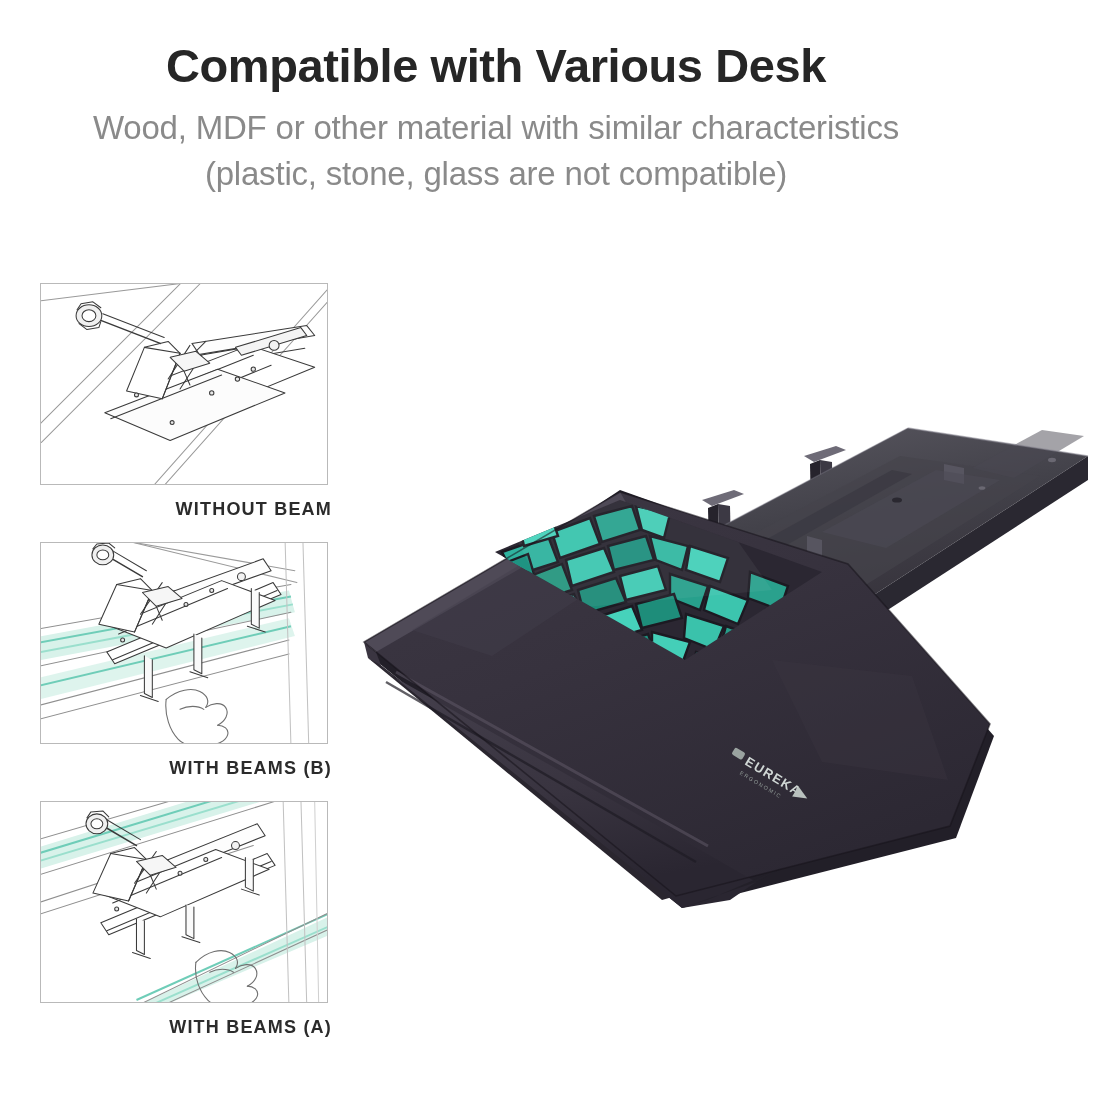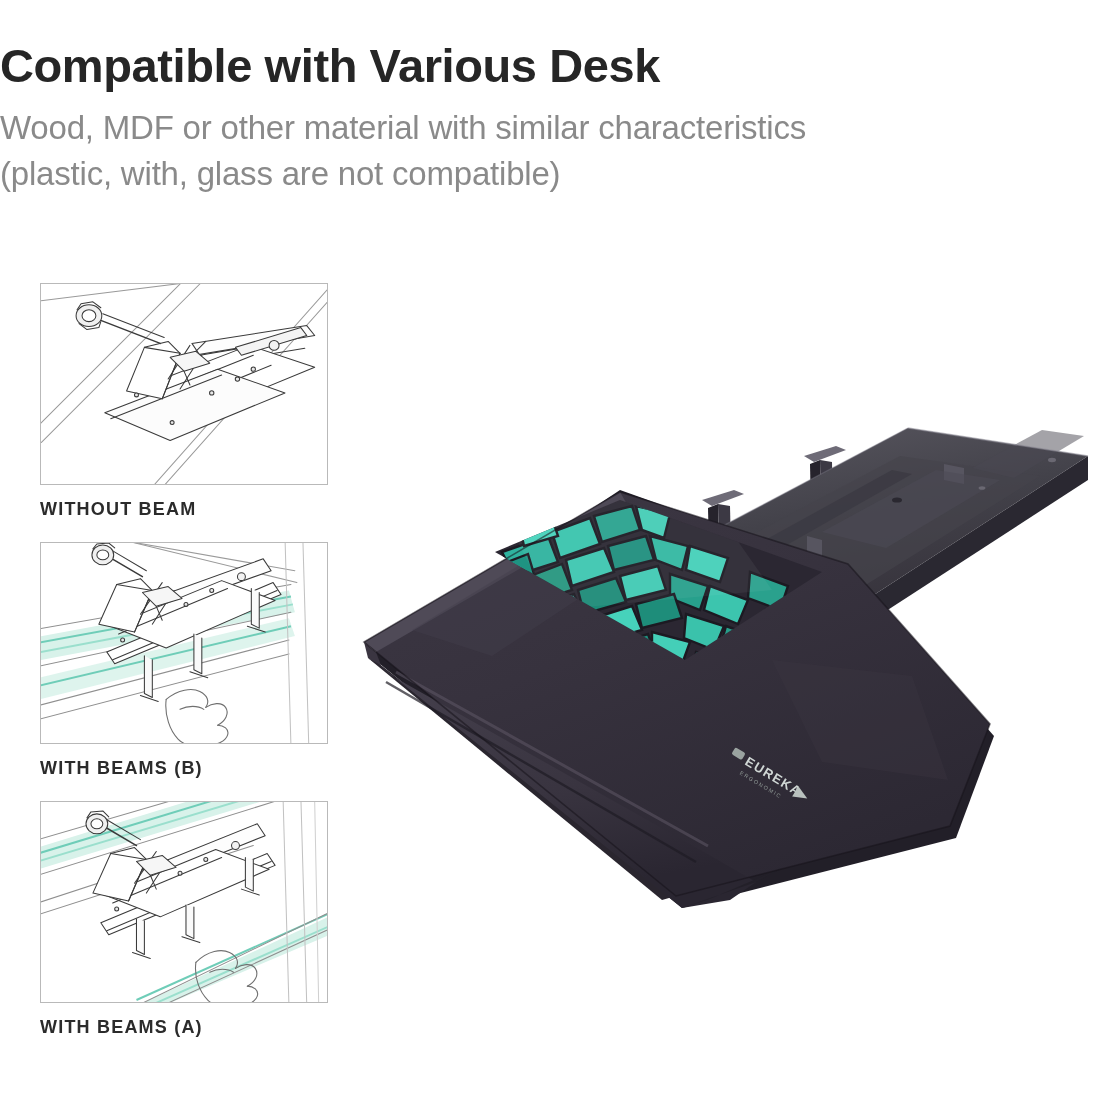--- a/index.html
+++ b/index.html
@@ -8,20 +8,21 @@
     background:#ffffff;
     font-family:"Liberation Sans", sans-serif;
     overflow:hidden;
     position:relative;
   }
   .stage{position:absolute;inset:0;}
 
   
   .header{
     position:absolute;left:0;top:0;width:992px;
+    text-align:center;
   }
   .title{
     font-size:47px;
     font-weight:700;
     color:#262626;
     letter-spacing:-0.4px;
     margin:0;
     padding-top:42px;
     line-height:1.0;
   }
@@ -44,21 +45,21 @@
   .thumb-frame{
     width:288px;height:202px;
     border:1px solid #b9b9b9;
     background:#ffffff;
     position:relative;
     overflow:hidden;
     box-sizing:border-box;
   }
   .thumb-frame svg{display:block;width:100%;height:100%;}
   .thumb-cap{
-    text-align:left;
+    text-align:right;
     font-size:18px;
     font-weight:700;
     color:#2b2b2b;
     letter-spacing:1.2px;
     padding-top:14px;
   }
 
   
   .product{
     position:absolute;left:352px;top:360px;
@@ -68,21 +69,21 @@
 </style>
 </head>
 <body>
 
 <div class="stage">
 
   <div class="header">
     <h1 class="title">Compatible with Various Desk</h1>
     <p class="subtitle">
       <span>Wood, MDF or other material with similar characteristics</span>
-      <span class="l2">(plastic, with, glass are not compatible)</span>
+      <span class="l2">(plastic, stone, glass are not compatible)</span>
     </p>
   </div>
 
   <div class="thumbs">
 
     <div class="thumb-block">
       <div class="thumb-frame">
         <svg viewBox="0 0 288 202" xmlns="http://www.w3.org/2000/svg">
           <g fill="none" stroke="#3a3a3a" stroke-width="1.05" stroke-linejoin="round" stroke-linecap="round">
 

